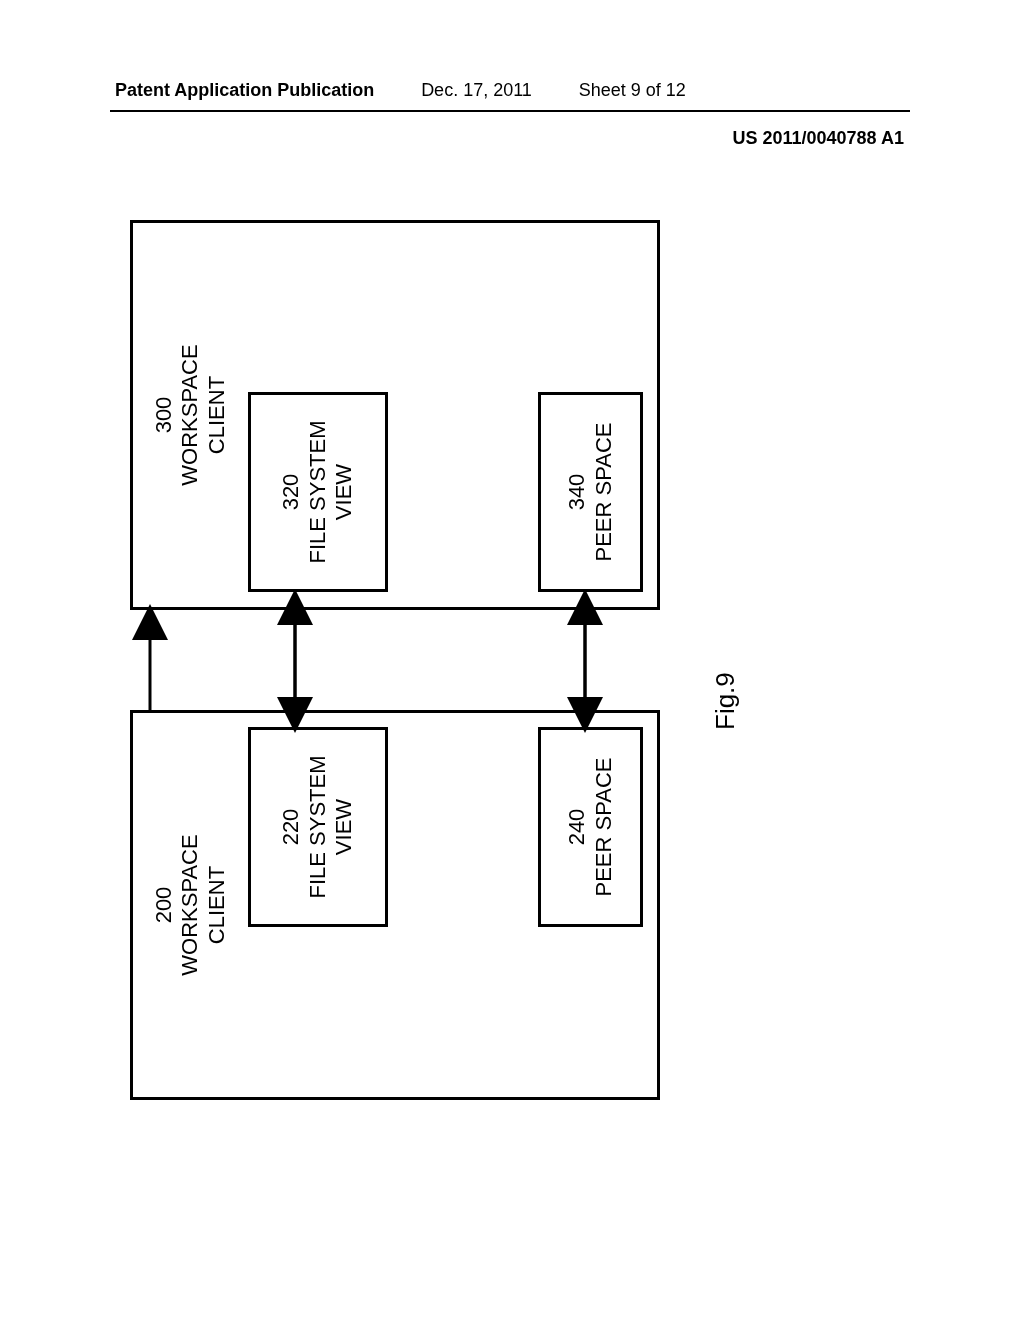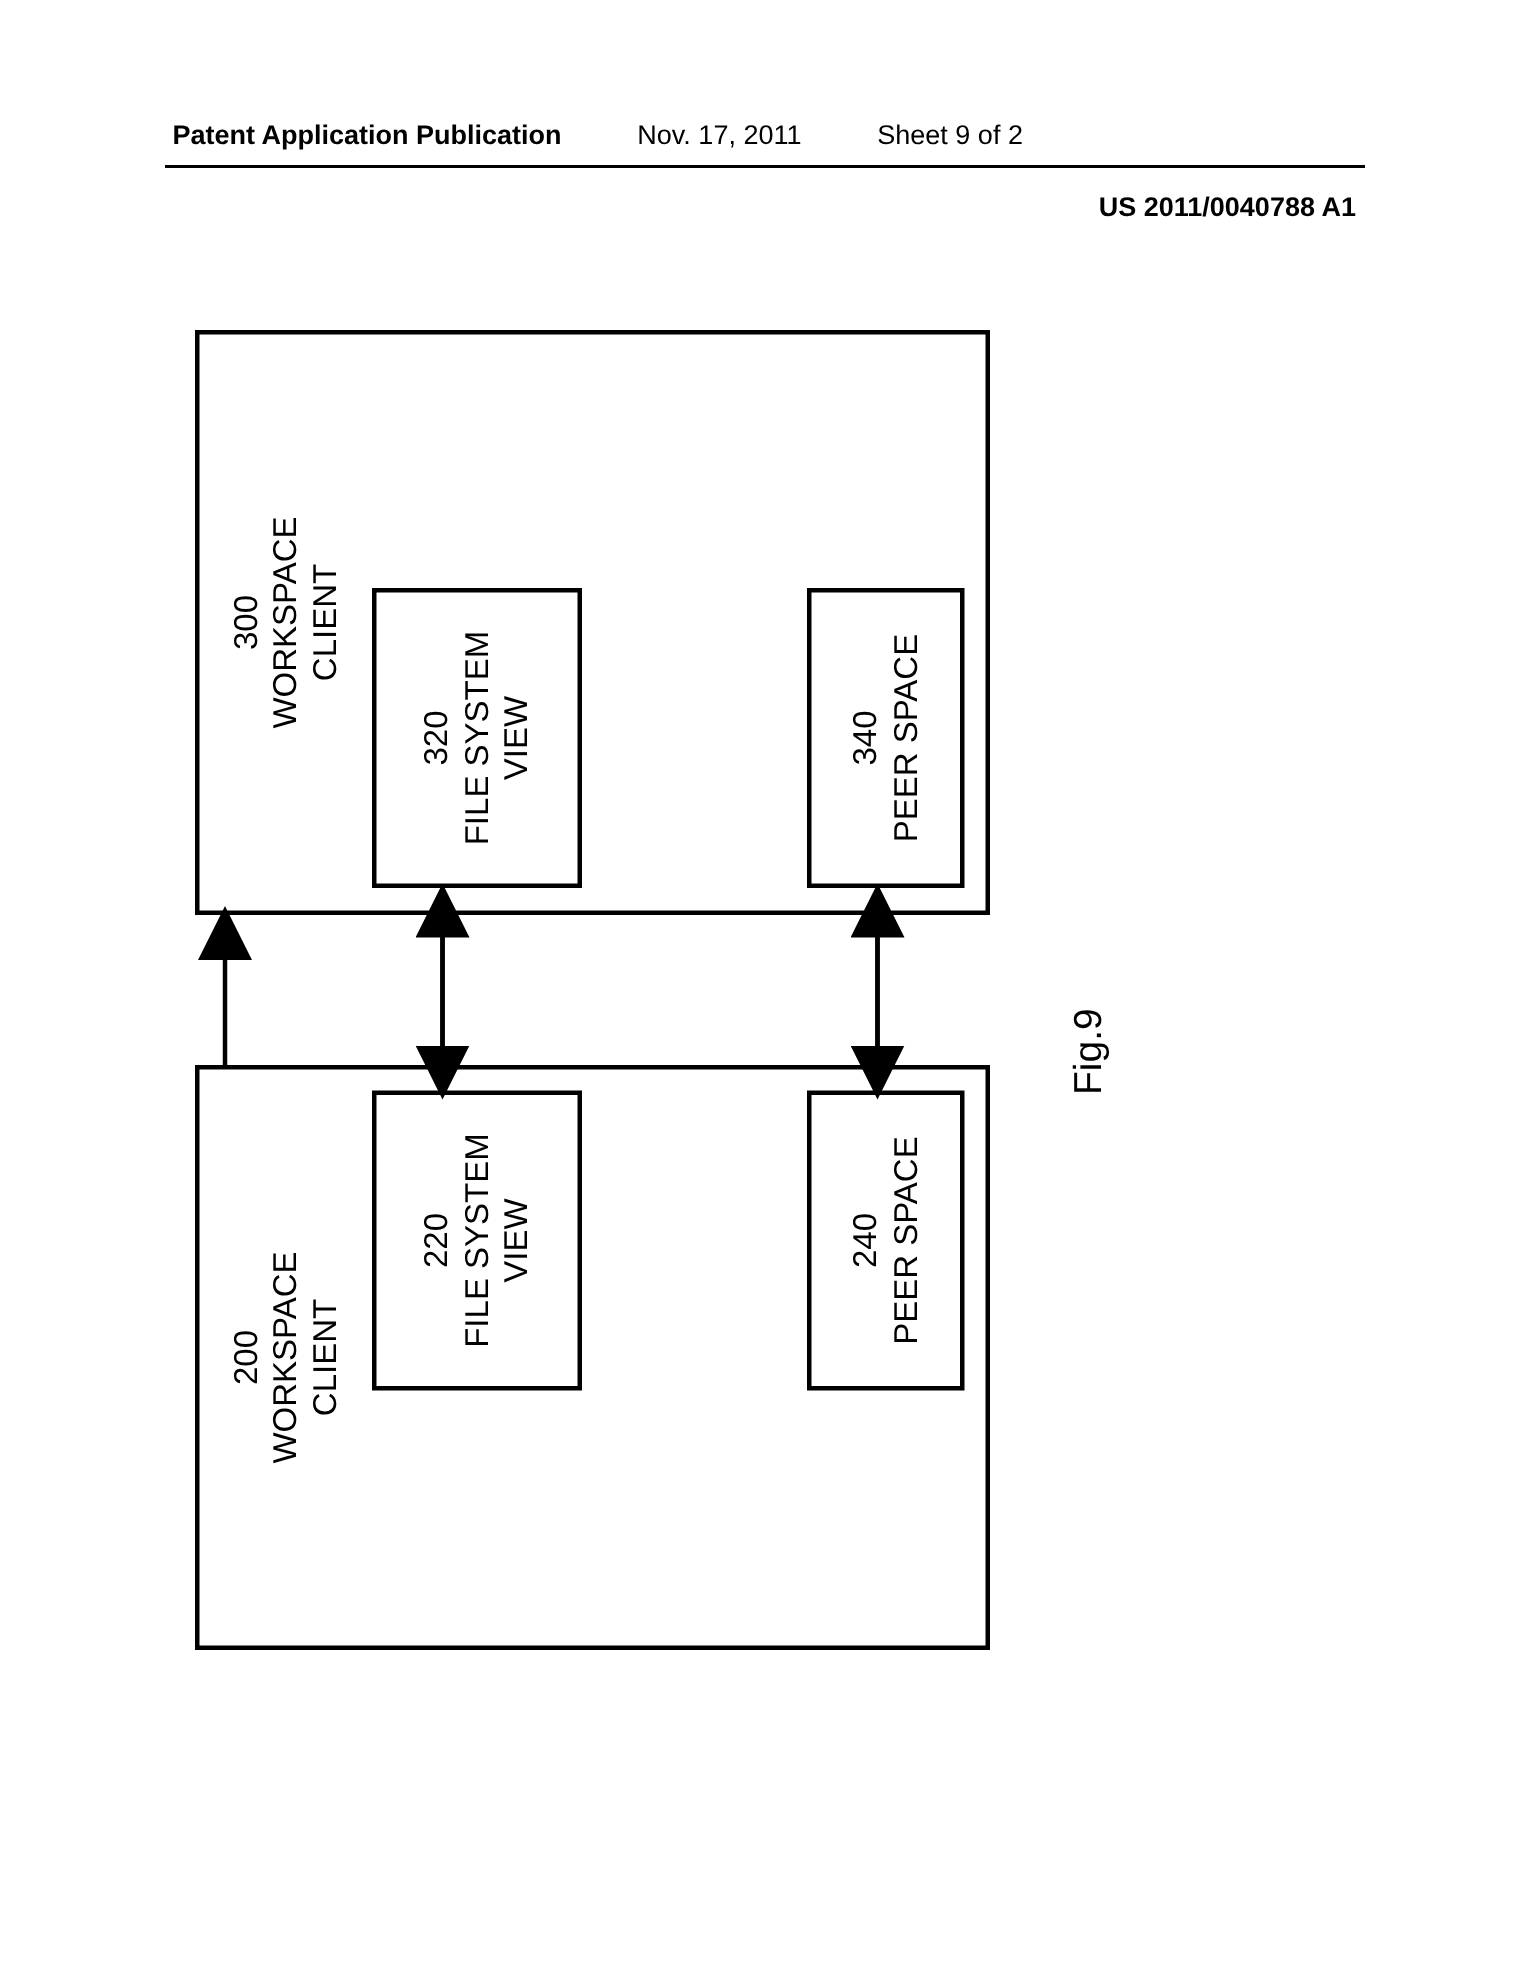--- a/index.html
+++ b/index.html
@@ -144,22 +144,22 @@
     overflow: visible;
   }
 </style>
 </head>
 <body>
 
 <div class="page">
 
   <div class="header">
     <span class="pub-label">Patent Application Publication</span>
-    <span class="date">Nov. 17, 2011</span>
-    <span class="sheet">Sheet 9 of 2</span>
+    <span class="date">Dec. 17, 2011</span>
+    <span class="sheet">Sheet 9 of 12</span>
     <span class="pubno">US 2011/0040788 A1</span>
   </div>
   <div class="header-rule"></div>
 
   <div class="diagram-rotator">
     <div class="diagram">
 
       <div class="client-box client-left">
         <div class="client-title">
           <span>200</span><br>

